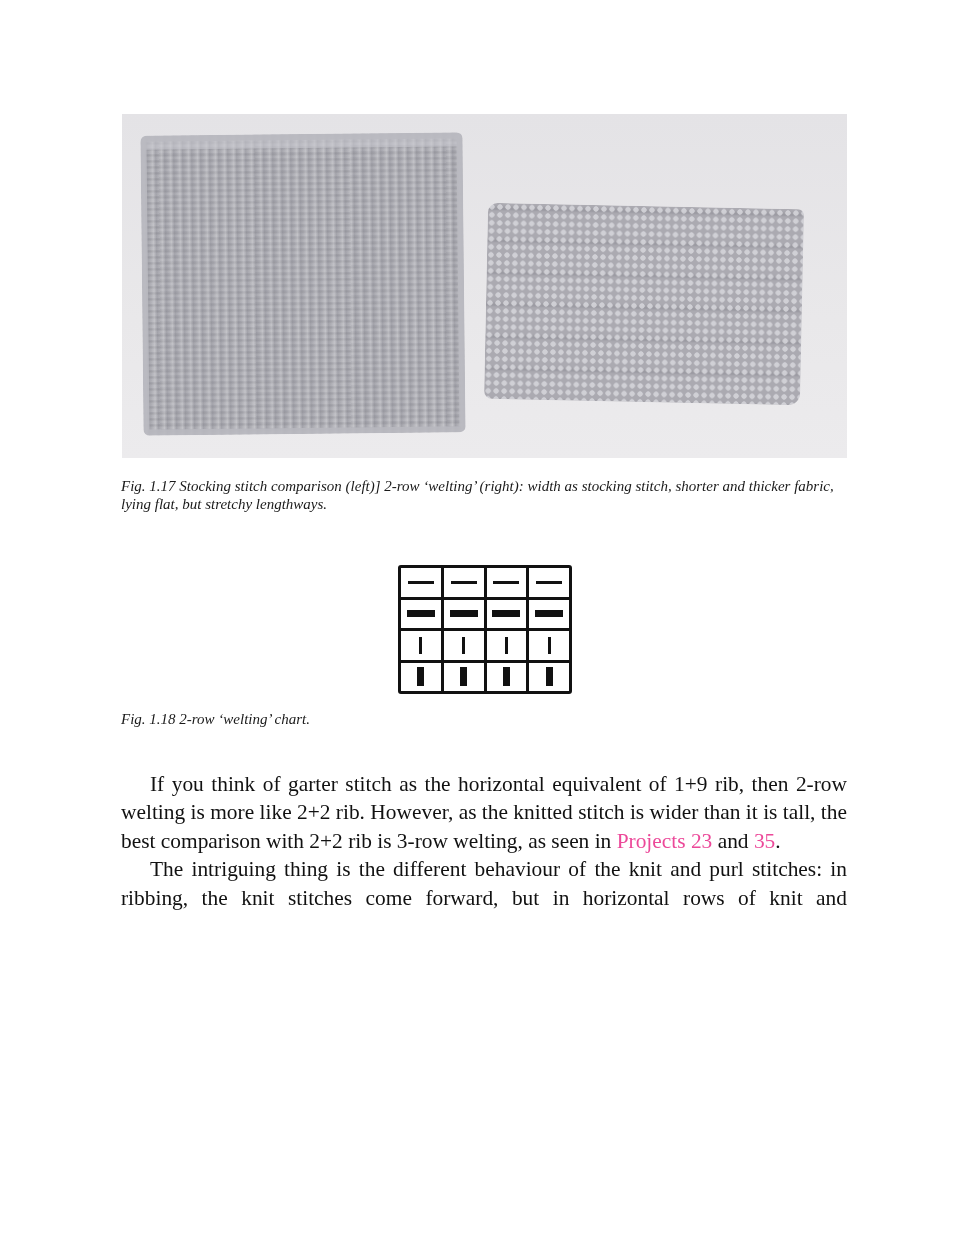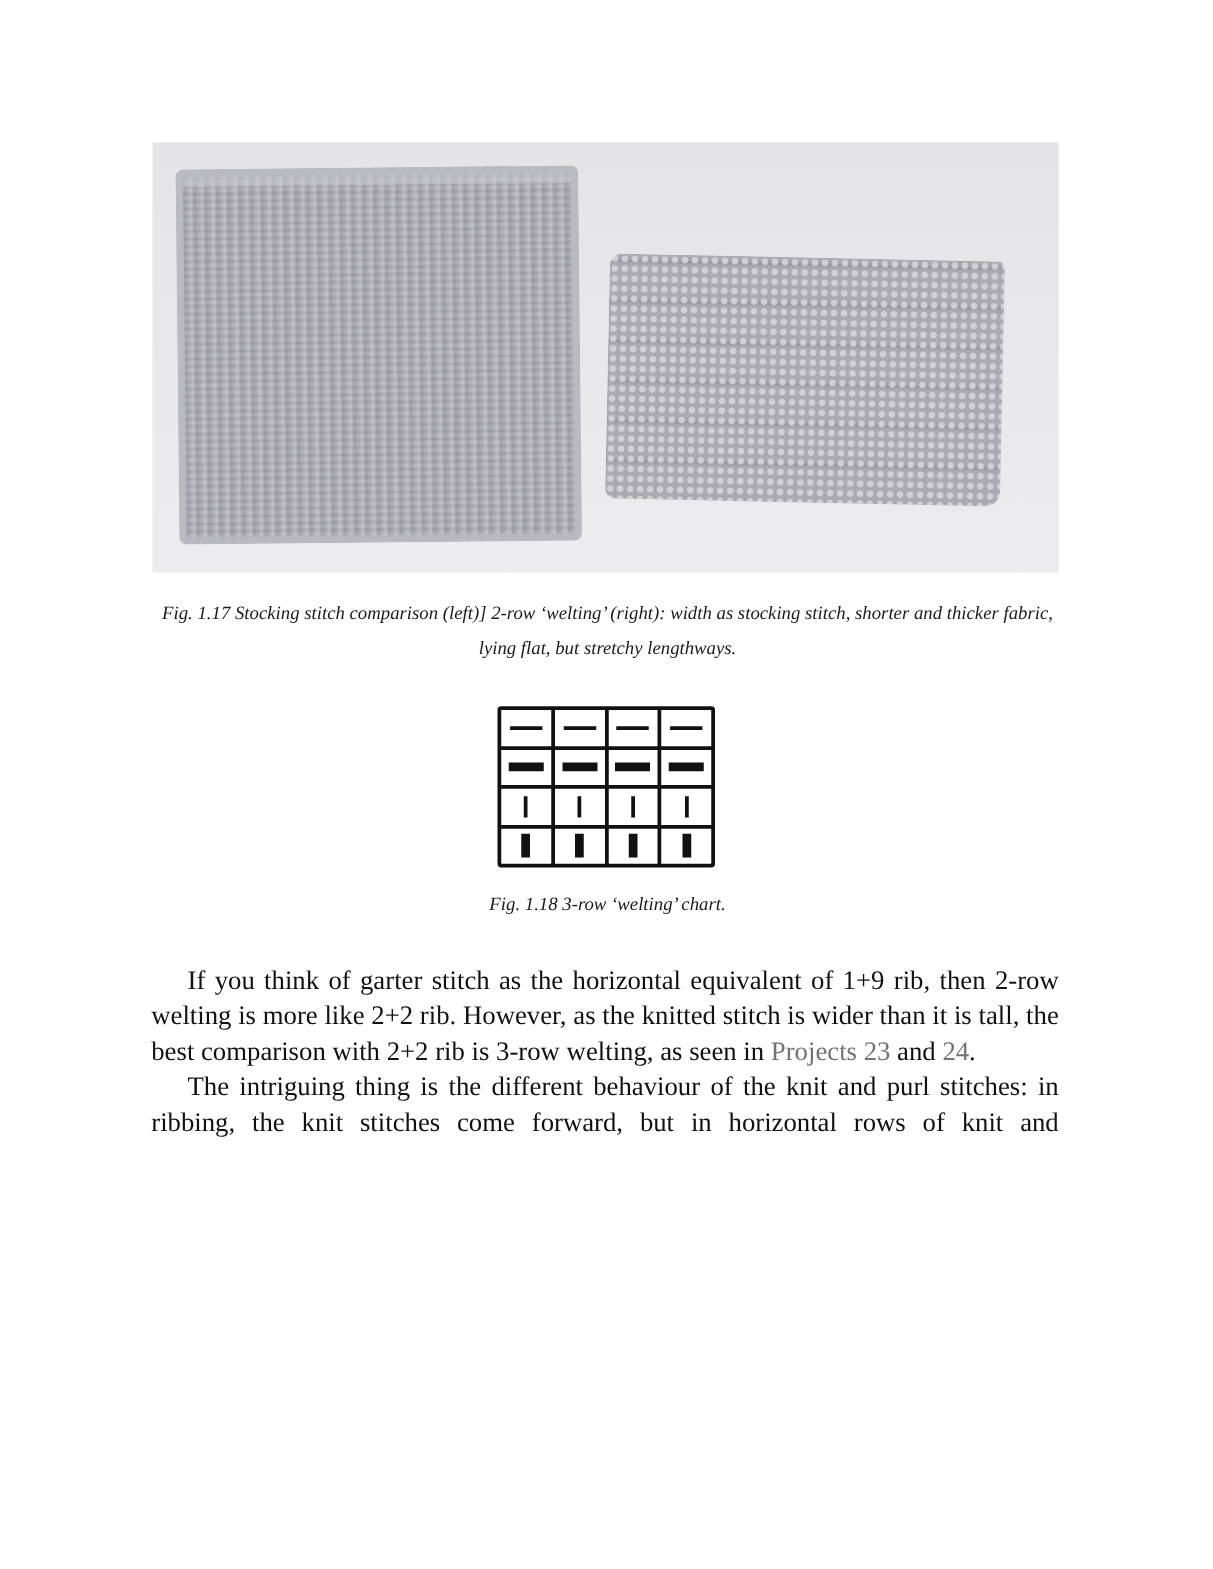--- a/index.html
+++ b/index.html
@@ -29,21 +29,21 @@
         repeating-linear-gradient(0deg, rgba(0,0,0,0.0) 0px, rgba(0,0,0,0.0) 24px, rgba(90,90,100,0.22) 26px, rgba(0,0,0,0) 30px);
       background-size: 8px 8px, 100% 32px;
       border-radius: 10px 6px 12px 8px;
       transform: rotate(1.2deg);
     }
 
     
     .caption {
       position: absolute; left: 121px; width: 730px;
       font-family: "Liberation Serif", serif; font-style: italic;
-      font-size: 15px; line-height: 28px; color: #1a1a1a; text-align: center;
+      font-size: 15px; line-height: 18px; color: #1a1a1a;
     }
     .cap1 { top: 477px; }
     .cap2 { top: 710px; }
 
     
     .chart {
       position: absolute; left: 398px; top: 565px; width: 174px; height: 129px;
       border: 3px solid #111; box-sizing: border-box;
       display: grid; grid-template-columns: repeat(4, 1fr); grid-template-rows: repeat(4, 1fr);
       background: #111; gap: 3px; border-radius: 3px;
@@ -55,21 +55,21 @@
     .sym-thick-v { width: 7px; height: 19px; background: #111; }
 
     
     .body-text {
       position: absolute; left: 121px; top: 770px; width: 726px;
       font-family: "Liberation Serif", serif; font-size: 21.4px; line-height: 28.4px;
       color: #111; text-align: justify;
     }
     .body-text p { margin: 0; }
     .body-text p.indent { text-indent: 29px; }
-    .link { color: #737373; text-decoration: none; }
+    .link { color: #ec4899; text-decoration: none; }
   </style>
 </head>
 <body>
 
 <div class="photo" title="Two grey knitted swatches: stocking stitch (left) and 2-row welting (right)">
   <div class="swatch swatch-left"></div>
   <div class="swatch swatch-right"></div>
 </div>
 
 <div class="caption cap1">Fig. 1.17 Stocking stitch comparison (left)] 2-row ‘welting’ (right): width as stocking stitch, shorter and thicker fabric, lying flat, but stretchy lengthways.</div>
@@ -121,18 +121,18 @@
       <div class="sym-thick-v"></div>
     </div>
   <div class="cell">
       <div class="sym-thick-v"></div>
     </div>
   <div class="cell">
       <div class="sym-thick-v"></div>
     </div>
 </div>
 
-<div class="caption cap2">Fig. 1.18 3-row ‘welting’ chart.</div>
+<div class="caption cap2">Fig. 1.18 2-row ‘welting’ chart.</div>
 
 <div class="body-text">
-  <p class="indent"><span>If you think of garter stitch as the horizontal equivalent of 1+9 rib, then 2-row welting is more like 2+2 rib. However, as the knitted stitch is wider than it is tall, the best comparison with 2+2 rib is 3-row welting, as seen in </span><a class="link">Projects 23</a><span> and </span><a class="link">24</a><span>.</span></p>
+  <p class="indent"><span>If you think of garter stitch as the horizontal equivalent of 1+9 rib, then 2-row welting is more like 2+2 rib. However, as the knitted stitch is wider than it is tall, the best comparison with 2+2 rib is 3-row welting, as seen in </span><a class="link">Projects 23</a><span> and </span><a class="link">35</a><span>.</span></p>
   <p class="indent" style="text-align-last: justify;">The intriguing thing is the different behaviour of the knit and purl stitches: in ribbing, the knit stitches come forward, but in horizontal rows of knit and</p>
 </div>
 
 </body></html>

